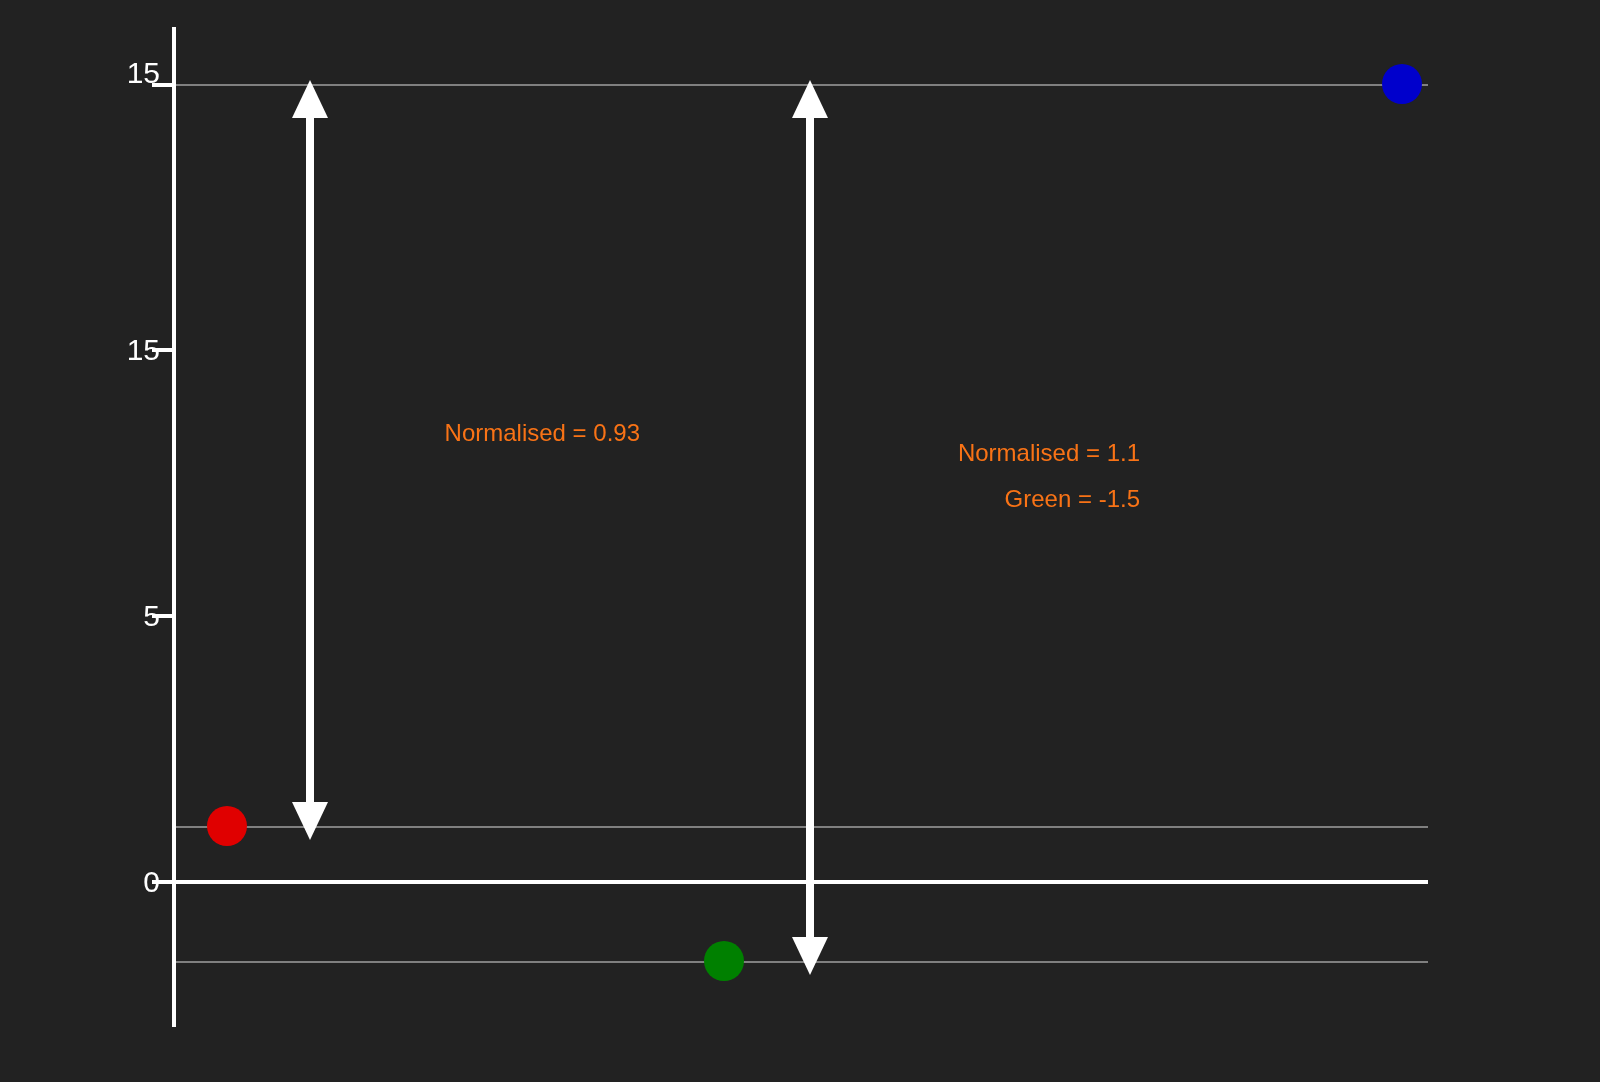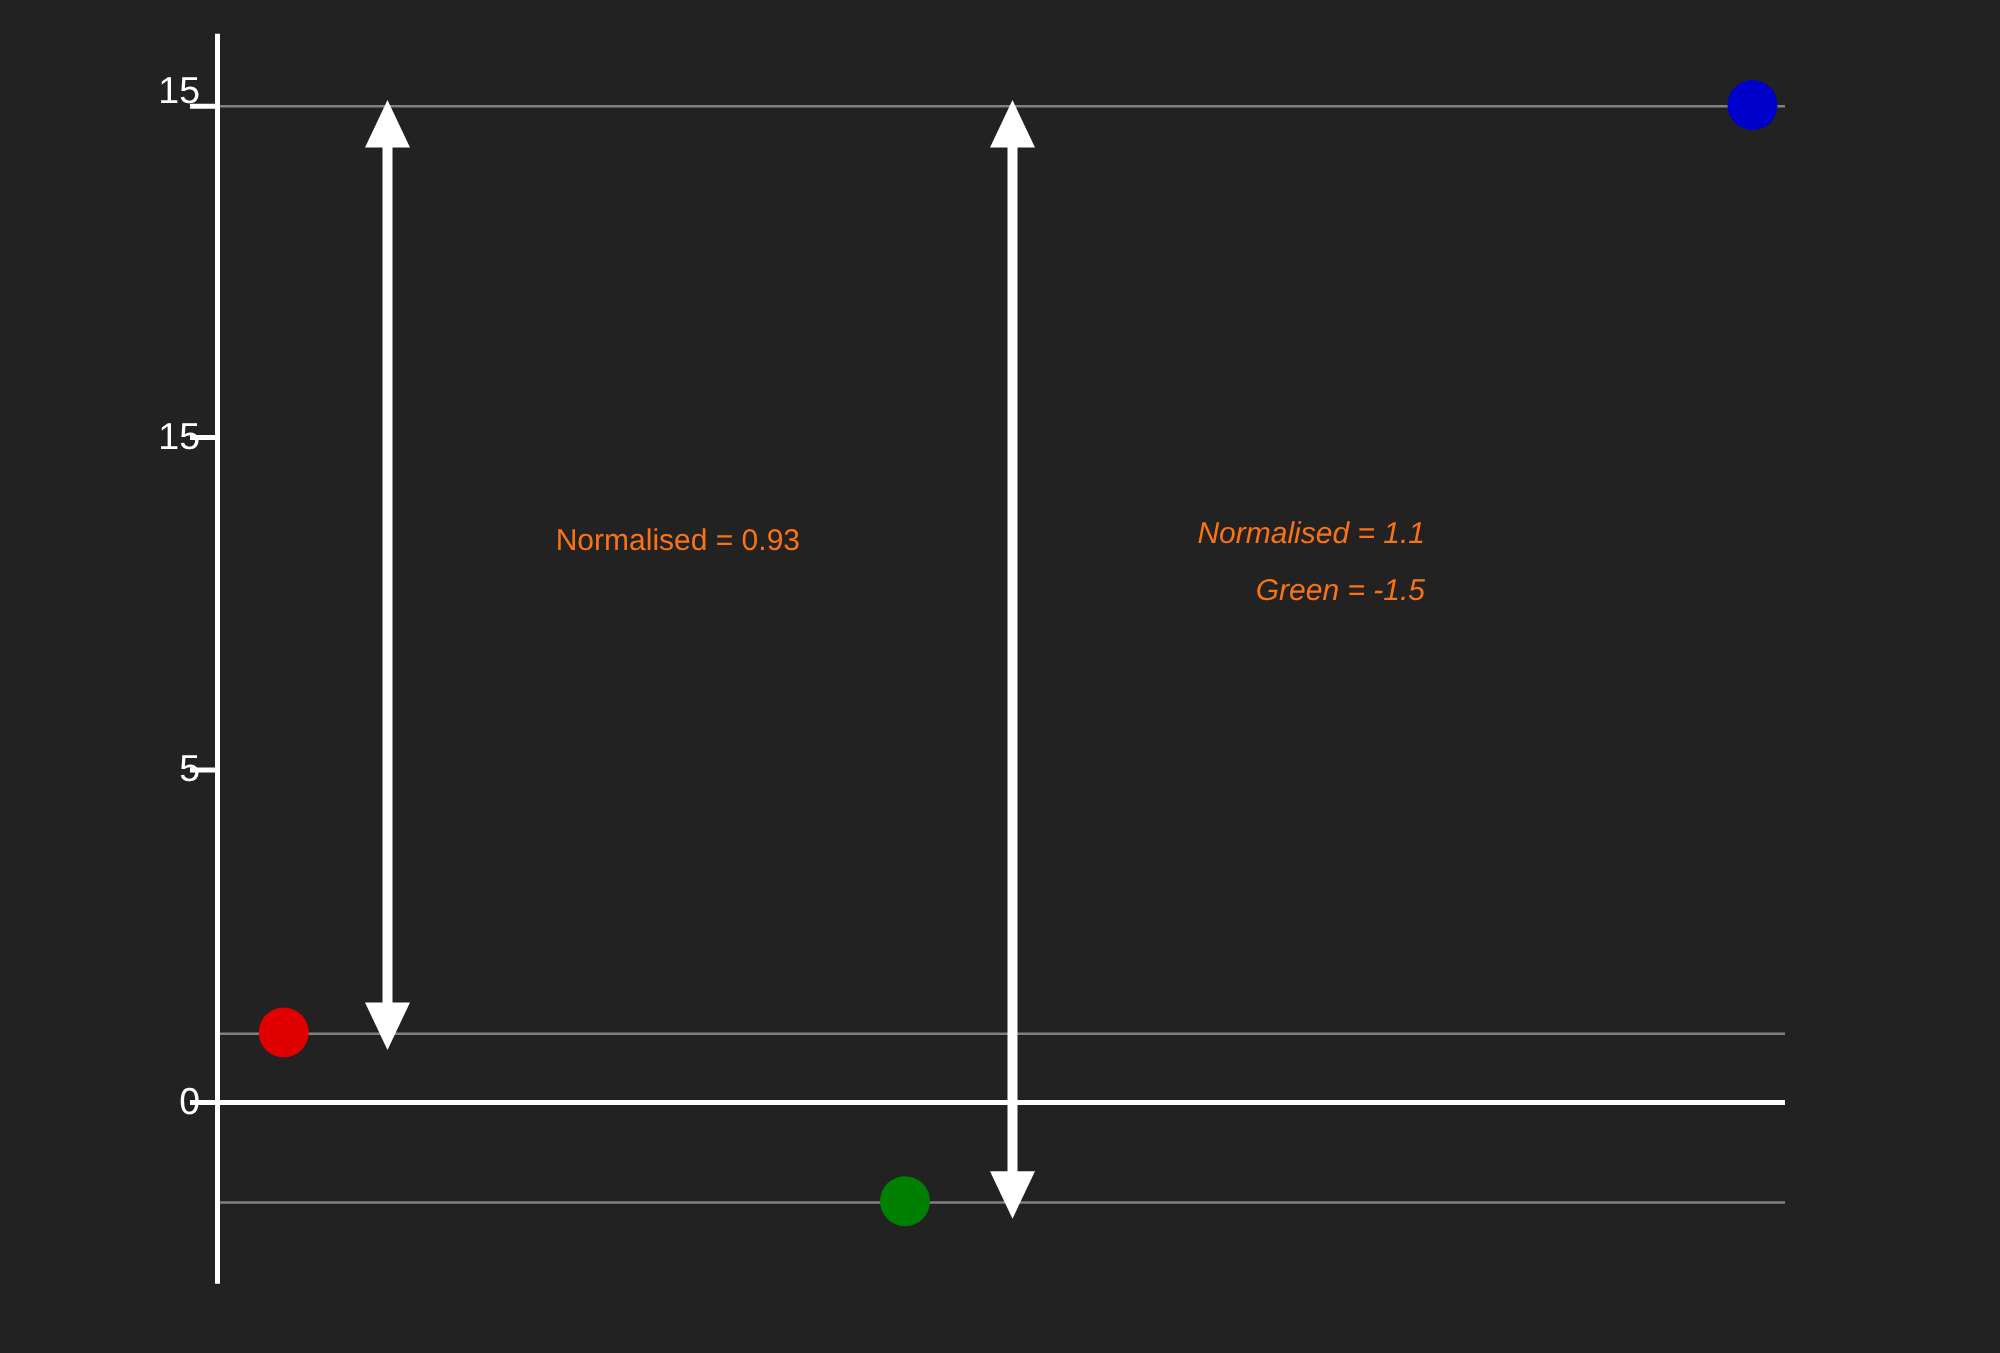--- a/index.html
+++ b/index.html
@@ -115,18 +115,18 @@
   <svg class="arrow-svg" style="left:780px; top:80px; width:60px; height:895px;">
     <line x1="30" y1="30" x2="30" y2="865" stroke="#ffffff" stroke-width="8"></line>
     <polygon points="30,0 12,38 48,38" fill="#ffffff"></polygon>
     <polygon points="30,895 12,857 48,857" fill="#ffffff"></polygon>
   </svg>
 
   <div class="annotation-block" style="left:380px; top:410px; width:260px;">
     <div>Normalised = 0.93</div>
   </div>
 
-  <div class="annotation-block" style="left:880px; top:404px; width:260px;font-style:italic;">
+  <div class="annotation-block" style="left:880px; top:430px; width:260px;">
     <div>Normalised = 1.1</div>
     <div>Green = -1.5</div>
   </div>
 
 </div>
 
 </body></html>

